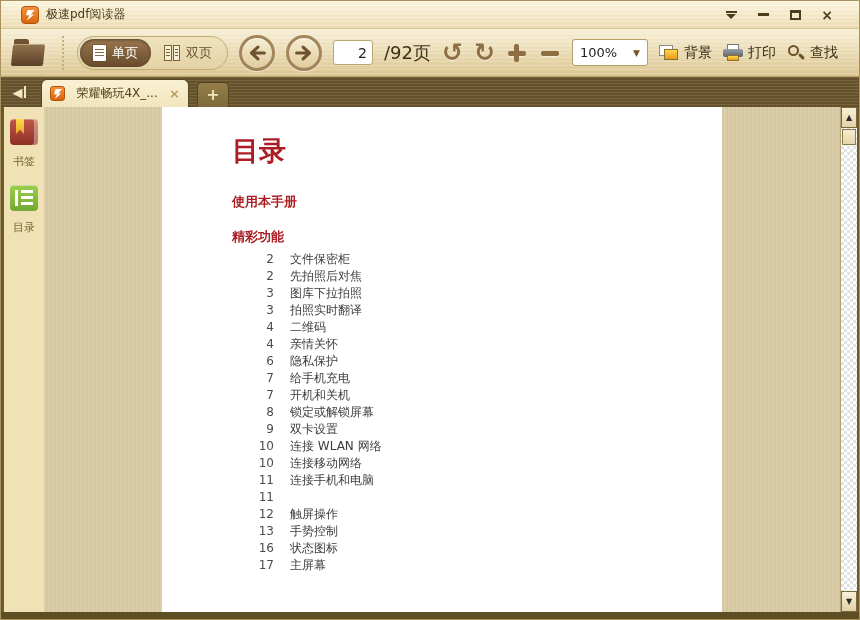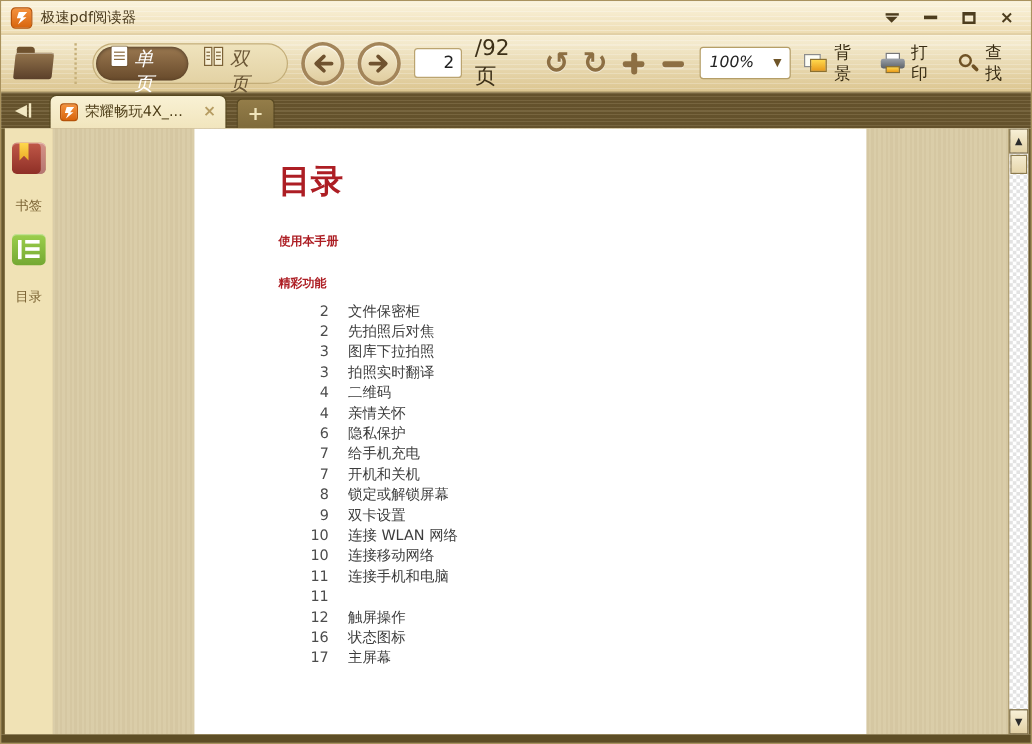--- a/index.html
+++ b/index.html
@@ -15,21 +15,21 @@
     border:1px solid #a9925e;
   }
 
   
   .titlebar {
     height:28px; flex:0 0 28px;
     background:
       repeating-linear-gradient(180deg, rgba(255,255,255,.28) 0 1px, rgba(0,0,0,0) 1px 4px),
       linear-gradient(#fbf4de, #eddcb2);
     border-bottom:1px solid #d8c394;
-    display:flex; align-items:center; gap:7px; padding:0 8px;
+    display:flex; align-items:center; gap:7px; padding:0 20px;
   }
   .app-logo {
     width:18px; height:18px; border-radius:4px;
     background:linear-gradient(#f5923e, #d8650d);
     border:1px solid #b5530a;
     position:relative; flex:0 0 18px;
   }
   .app-logo .bolt {
     position:absolute; left:4px; top:3px; width:9px; height:11px;
     background:#fff;
@@ -57,21 +57,21 @@
   .folder-btn { width:38px; height:30px; position:relative; cursor:pointer; }
   .folder-btn .flap { position:absolute; left:3px; top:1px; width:15px; height:8px; background:#6f522f; border-radius:2px 3px 0 0; }
   .folder-btn .body { position:absolute; left:1px; top:6px; width:32px; height:22px; background:linear-gradient(#93744c, #5b402a); border-radius:2px; transform:skewX(-6deg); box-shadow:inset 0 1px 0 rgba(255,255,255,.35); }
   .vsep { width:0; height:34px; border-left:2px dotted #c6b07a; margin:0 2px; }
 
   .pill {
     display:flex; align-items:center;
     background:linear-gradient(#efe3bd,#e3d2a4);
     border:1px solid #c3ad78; border-radius:17px; height:34px; padding:0 2px;
   }
-  .seg { display:flex; gap:6px; height:28px; padding:0 13px; border-radius:14px; font-size:16px; cursor:pointer;font-style:italic; }
+  .seg { display:flex; align-items:center; gap:6px; height:28px; padding:0 13px; border-radius:14px; font-size:13px; cursor:pointer; }
   .seg.active { background:linear-gradient(#9a7850,#684a2b); color:#fff; box-shadow:inset 0 1px 3px rgba(0,0,0,.45); }
   .seg.inactive { color:#6b5736; }
   .pgicon { width:13px; height:16px; background:#fff; border-radius:1px; position:relative; box-shadow:0 0 0 1px rgba(90,70,40,.35); }
   .pgicon i { position:absolute; left:2px; right:2px; height:1.5px; background:#8a6c42; }
   .pgicon i:nth-child(1){top:4px} .pgicon i:nth-child(2){top:7px} .pgicon i:nth-child(3){top:10px}
   .pgicon2 { width:16px; height:16px; display:flex; gap:1px; }
   .pgicon2 span { flex:1; background:#f7efd6; border:1px solid #7c6236; position:relative; }
   .pgicon2 span:before { content:""; position:absolute; left:1px; right:1px; top:3px; height:1.5px; background:#7c6236; box-shadow:0 3px 0 #7c6236, 0 6px 0 #7c6236; }
 
   .navcircle {
@@ -92,21 +92,21 @@
   .page-total { font-size:18px; color:#3d3019; }
 
   .rot { font-size:25px; font-weight:bold; color:#8d6f43; line-height:1; cursor:pointer; text-shadow:0 1px 0 rgba(255,255,255,.6); }
 
   .zoomin, .zoomout { width:22px; height:22px; position:relative; cursor:pointer; }
   .zoomin:before, .zoomout:before { content:""; position:absolute; left:2px; top:9px; width:18px; height:5px; background:#8d6f43; border-radius:2px; box-shadow:0 1px 0 rgba(255,255,255,.5); }
   .zoomin:after { content:""; position:absolute; left:8.5px; top:2.5px; width:5px; height:18px; background:#8d6f43; border-radius:2px; }
 
   .zoom-combo {
     width:76px; height:27px; background:#fff; border:1px solid #b59e68; border-radius:3px;
-    display:flex; align-items:center; padding:0 7px; gap:4px; font-size:13px; color:#222; cursor:pointer;font-style:italic;
+    display:flex; align-items:center; padding:0 7px; gap:4px; font-size:13px; color:#222; cursor:pointer;
   }
   .zoom-combo .arr { margin-left:auto; font-size:9px; color:#6f5529; }
 
   .toolbtn { display:flex; align-items:center; gap:5px; font-size:14px; color:#382c13; cursor:pointer; }
 
   .bg-ic { width:20px; height:16px; position:relative; }
   .bg-ic .b1 { position:absolute; left:0; top:0; width:14px; height:11px; background:#fdfdf5; border:1px solid #8c8c8c; }
   .bg-ic .b2 { position:absolute; left:5px; top:4px; width:14px; height:11px; background:linear-gradient(#ffd84d,#e89b1c); border:1px solid #8c7030; }
   .print-ic { width:20px; height:17px; position:relative; }
   .print-ic .paper { position:absolute; left:4px; top:0; width:12px; height:6px; background:#fff; border:1px solid #777; }
@@ -125,56 +125,56 @@
     display:flex; align-items:flex-end; padding:0 0 0 4px; gap:8px;
   }
   .collapse-btn { width:28px; height:30px; display:flex; align-items:center; justify-content:center; gap:1px; color:#f3e8c2; cursor:pointer; }
   .collapse-btn .glyph { font-size:13px; line-height:1; }
   .collapse-btn .bar { width:2px; height:12px; background:#f3e8c2; }
   .tab {
     height:28px; width:148px;
     background:linear-gradient(#f9f1d4,#f1e5bd);
     border-radius:6px 6px 0 0;
     border:1px solid #55471f; border-bottom:none;
-    display:flex; align-items:center; gap:6px; padding:0 8px; cursor:pointer;
+    display:flex; align-items:center; gap:6px; padding:0 8px; cursor:pointer;text-align:center;
   }
   .tab-logo { width:15px; height:15px; border-radius:3px; background:linear-gradient(#f5923e,#d8650d); border:1px solid #b5530a; position:relative; flex:0 0 15px; }
   .tab-logo .bolt { position:absolute; left:3px; top:2px; width:8px; height:10px; background:#fff; clip-path:polygon(20% 0, 100% 0, 55% 45%, 90% 45%, 10% 100%, 38% 52%, 0 52%); }
   .tab-title { font-size:12px; color:#4e3e18; flex:1; white-space:nowrap; overflow:hidden; }
   .tab-close { color:#b69c62; font-size:13px; font-weight:bold; line-height:1; cursor:pointer; }
   .newtab {
     width:32px; height:25px; border-radius:5px 5px 0 0;
     background:linear-gradient(#947d49,#7e6a3b);
     border:1px solid #554620; border-bottom:none;
     color:#f0e4ba; font-size:16px; font-weight:bold;
     display:flex; align-items:center; justify-content:center; cursor:pointer; line-height:1;
   }
 
   
   .main { flex:1; display:flex; background:#d9cba5; border-left:3px solid #6b5a2e; border-right:2px solid #6b5a2e; overflow:hidden; }
   .sidebar { width:40px; flex:0 0 40px; background:#f0e2b5; display:flex; flex-direction:column; align-items:center; padding-top:12px; gap:16px; }
-  .side-tool { display:flex; flex-direction:column; align-items:center; gap:19px; cursor:pointer; }
+  .side-tool { display:flex; flex-direction:column; align-items:center; gap:9px; cursor:pointer; }
   .side-label { font-size:11px; color:#7a6232; }
   .bm-ic { width:28px; height:26px; background:linear-gradient(#c05848,#8e2f26); border-radius:4px; position:relative; box-shadow:inset -4px 0 0 rgba(255,255,255,.35), inset 0 1px 0 rgba(255,255,255,.3); }
   .bm-ic .ribbon { position:absolute; left:6px; top:0; width:8px; height:15px; background:linear-gradient(#ffd84d,#eaa926); clip-path:polygon(0 0,100% 0,100% 100%,50% 72%,0 100%); }
   .toc-ic { width:28px; height:26px; background:linear-gradient(#9ccf4d,#74a832); border-radius:4px; position:relative; box-shadow:inset 0 1px 0 rgba(255,255,255,.4); }
   .toc-ic .bar { position:absolute; left:5px; top:5px; width:3px; height:16px; background:#fff; }
   .toc-ic .l { position:absolute; left:11px; width:12px; height:2.5px; background:#fff; }
   .toc-ic .l1{top:5px} .toc-ic .l2{top:11px} .toc-ic .l3{top:17px}
 
   .viewport { flex:1; overflow:hidden; display:flex; justify-content:center; background:
       repeating-linear-gradient(90deg, rgba(255,255,255,.04) 0 2px, rgba(0,0,0,.02) 2px 4px),
       #d9cba5; }
   .pdfpage { width:560px; flex:0 0 560px; background:#fff; height:100%; padding:14px 30px 0 70px; }
   .doc-title { font-size:27px; font-weight:bold; color:#ad1e24; margin:12px 0 24px; font-family:"DejaVu Sans","Liberation Sans",sans-serif; }
   .toc-row { display:flex; line-height:17px; font-size:12px; color:#3d3d3d; }
   .toc-row .num { width:42px; text-align:right; margin-right:16px; color:#4c4c4c; }
   .toc-row .txt { flex:1; }
   .toc-row.heading { margin:18px 0 6px; }
-  .toc-row.heading .txt { color:#ad1e24; font-weight:bold; font-size:10px; }
+  .toc-row.heading .txt { color:#ad1e24; font-weight:bold; font-size:13px; }
 
   
   .scrollbar { width:17px; flex:0 0 17px; display:flex; flex-direction:column; border-left:1px solid #b3a276;
     background:conic-gradient(#e3e3e3 0 90deg, #ffffff 90deg 180deg, #e3e3e3 180deg 270deg, #ffffff 270deg) 0 0 / 6px 6px; }
   .sb-btn { height:21px; flex:0 0 21px; background:linear-gradient(#f8f0d7,#e2d1a4); border:1px solid #7c6a3e; display:flex; align-items:center; justify-content:center; font-size:8px; color:#2c2c2c; cursor:pointer; }
   .sb-track { flex:1; position:relative; }
   .sb-thumb { position:absolute; top:1px; left:1px; right:1px; height:16px; background:linear-gradient(#f4ebcf,#e6d6ab); border:1px solid #8d7b4c; cursor:pointer; }
 
   
   .footer { height:7px; flex:0 0 7px; background:#5e4e26; }
@@ -387,20 +387,24 @@
             <span class="txt">连接手机和电脑</span>
           </div>
             <div class="toc-row entry">
             <span class="num">11</span>
           </div>
             <div class="toc-row entry">
             <span class="num">12</span>
             <span class="txt">触屏操作</span>
           </div>
             <div class="toc-row entry">
+            <span class="num">13</span>
+            <span class="txt">手势控制</span>
+          </div>
+            <div class="toc-row entry">
             <span class="num">16</span>
             <span class="txt">状态图标</span>
           </div>
             <div class="toc-row entry">
             <span class="num">17</span>
             <span class="txt">主屏幕</span>
           </div>
           </div>
       </div>
     </div>

